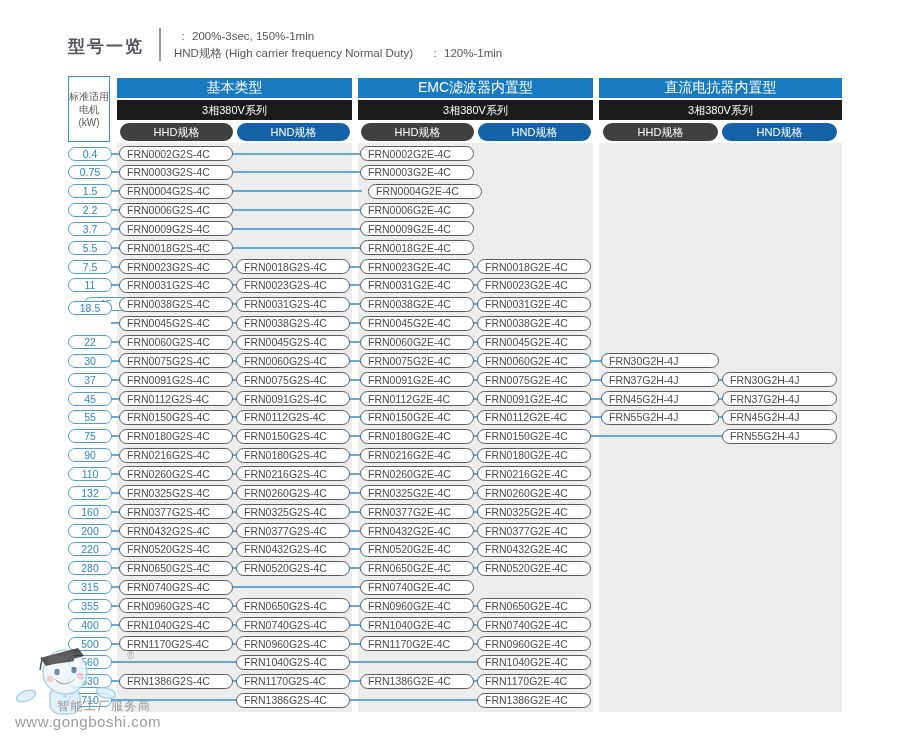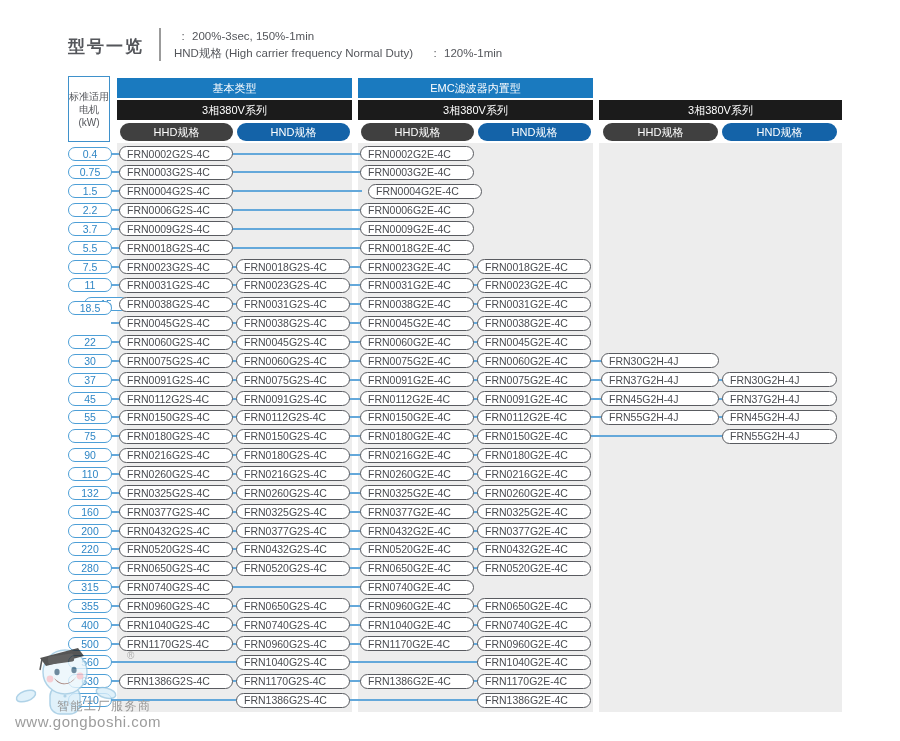--- a/index.html
+++ b/index.html
@@ -16,21 +16,21 @@
   .spec-line{display:flex;font-size:11.5px;color:#54565b;line-height:16.5px;white-space:nowrap;}
   .spec-label{width:252px;}
   .spec-colon{width:18px;text-align:center;}
   
   #table-area{position:absolute;left:68px;top:76px;width:774px;height:645px;}
   .kw-header{
     position:absolute;left:0;top:0;width:42px;height:66px;background:#fff;
     border:1.5px solid #3f91cb;display:flex;flex-direction:column;align-items:center;justify-content:center;
     font-size:10px;color:#54565b;line-height:13px;text-align:center;box-sizing:border-box;
   }
-  .group-title{position:absolute;top:2px;height:20px;background:#1a7abf;color:#fff;font-size:11px;
+  .group-title{position:absolute;top:2px;height:20px;background:#1a7abf;color:#fff;font-size:14px;
     display:flex;align-items:center;justify-content:center;}
   .series-bar{position:absolute;top:24px;height:20px;background:#1b1b1b;color:#fff;font-size:11px;
     display:flex;align-items:center;justify-content:center;}
   .pill{position:absolute;top:47px;height:18px;border-radius:9px;color:#fff;font-size:11px;
     display:flex;align-items:center;justify-content:center;}
   .pill.hhd{background:#404040;}
   .pill.hnd{background:#1463a8;}
   .gray-col{position:absolute;top:67px;height:569px;background:#ededed;}
   .model-box{
     position:absolute;height:15px;background:#fff;border:1.3px solid #595b60;border-radius:8px;
@@ -89,20 +89,21 @@
   <div class="group-title" style="left:49px;width:235px;">基本类型</div>
   <div class="series-bar" style="left:49px;width:235px;">3相380V系列</div>
   <div class="pill hhd" style="left:52px;width:113px;">HHD规格</div>
   <div class="pill hnd" style="left:169px;width:113px;">HND规格</div>
 
   <div class="group-title" style="left:290px;width:235px;">EMC滤波器内置型</div>
   <div class="series-bar" style="left:290px;width:235px;">3相380V系列</div>
   <div class="pill hhd" style="left:293px;width:113px;">HHD规格</div>
   <div class="pill hnd" style="left:410px;width:113px;">HND规格</div>
 
+  <div class="group-title" style="left:531px;width:243px;">直流电抗器内置型</div>
   <div class="series-bar" style="left:531px;width:243px;">3相380V系列</div>
   <div class="pill hhd" style="left:535px;width:115px;">HHD规格</div>
   <div class="pill hnd" style="left:654px;width:115px;">HND规格</div>
 
   <div id="table-body">
       <div class="kw-pill" style="left: 0px; top: 70.5px;">0.4</div>
       <div class="conn" style="left: 43px; top: 76.5px; width: 10px; background: rgb(100, 168, 218);"></div>
       <div class="model-box" style="left: 51px; top: 70px; width: 114px;">FRN0002G2S-4C</div>
       <div class="conn" style="left: 164px; top: 76.5px; width: 130px; background: rgb(100, 168, 218);"></div>
       <div class="model-box" style="left: 292px; top: 70px; width: 114px;">FRN0002G2E-4C</div>

